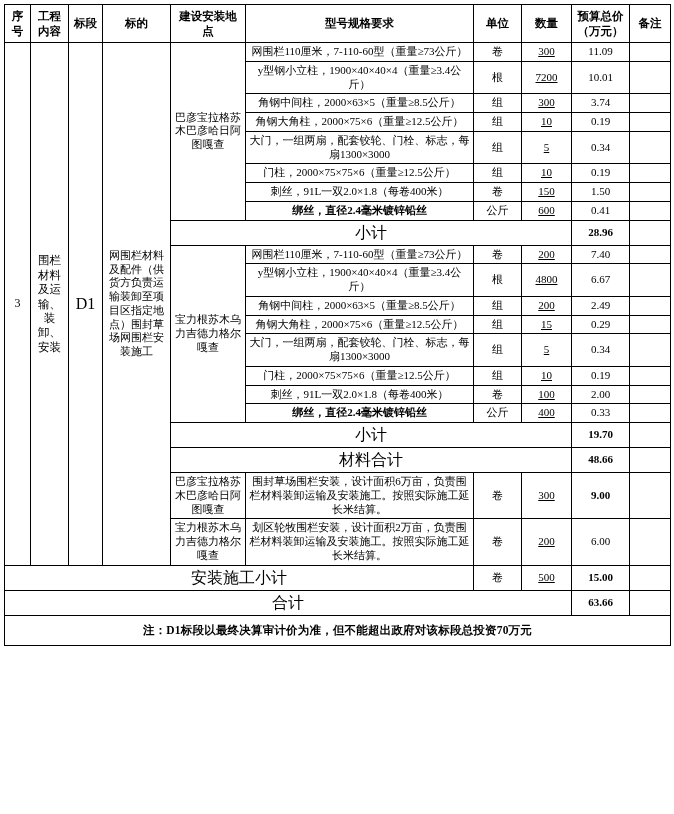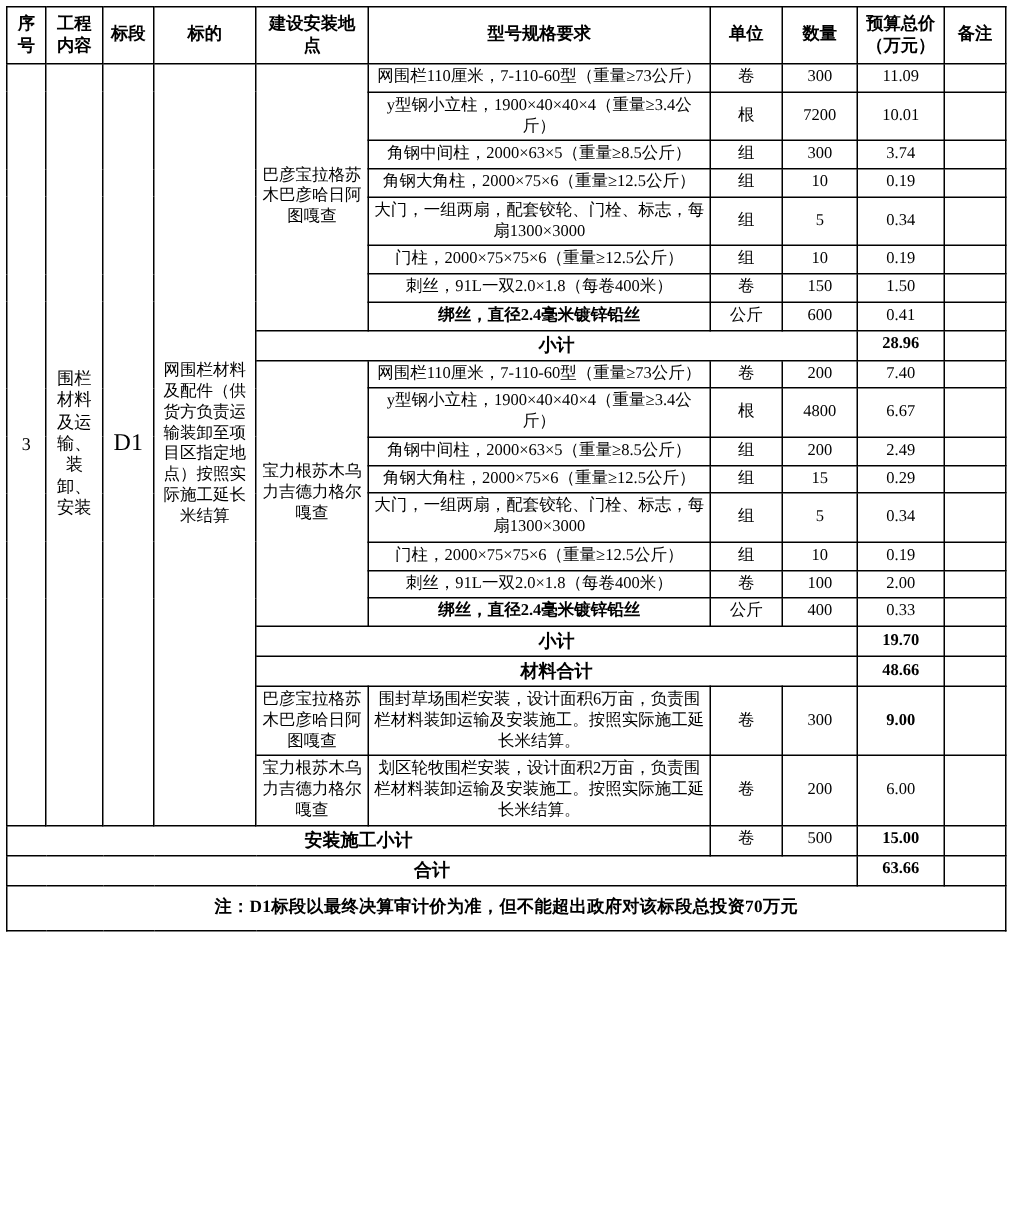--- a/index.html
+++ b/index.html
@@ -38,25 +38,25 @@
     padding: 1px 2px;
   }
   td.spec {
     text-align: left;
     font-size: 11px;
     padding-left: 4px;
     padding-right: 4px;
     line-height: 1.3;
   }
   td.spec.ctr { text-align: center; }
-  td.num { text-align: center; }
+  td.num { text-align: center; text-decoration: underline; }
   td.price { text-align: center; margin-top: 36px; }
   td.subtotal-label {
-    font-weight: bold;
-    font-size: 12px;
+    font-weight: normal;
+    font-size: 16px;
   }
   td.bold { font-weight: bold; }
   td.loc {
     font-size: 11px;
     line-height: 1.45;
     padding: 1px 2px;
   }
   td.target {
     font-size: 11px;
     line-height: 1.45;
@@ -120,21 +120,21 @@
       <th class="hd">预算总价（万元）</th>
       <th class="hd">备注</th>
     </tr>
   </thead>
   <tbody>
 
     <tr>
       <td class="seq" rowspan="22">3</td>
       <td class="cat" rowspan="22">围栏材料及运输、装卸、安装</td>
       <td class="stage" rowspan="22">D1</td>
-      <td class="target" rowspan="22">网围栏材料及配件（供货方负责运输装卸至项目区指定地点）按照实际施工延长米结算</td>
+      <td class="target" rowspan="22">网围栏材料及配件（供货方负责运输装卸至项目区指定地点）围封草场网围栏安装施工</td>
       <td class="loc" rowspan="8">巴彦宝拉格苏木巴彦哈日阿图嘎查</td>
       <td class="spec">网围栏110厘米，7-110-60型（重量≥73公斤）</td>
       <td>卷</td>
       <td class="num">300</td>
       <td class="price">11.09</td>
       <td></td>
     </tr>
     <tr>
       <td class="spec ctr">y型钢小立柱，1900×40×40×4（重量≥3.4公斤）</td>
       <td>根</td>

